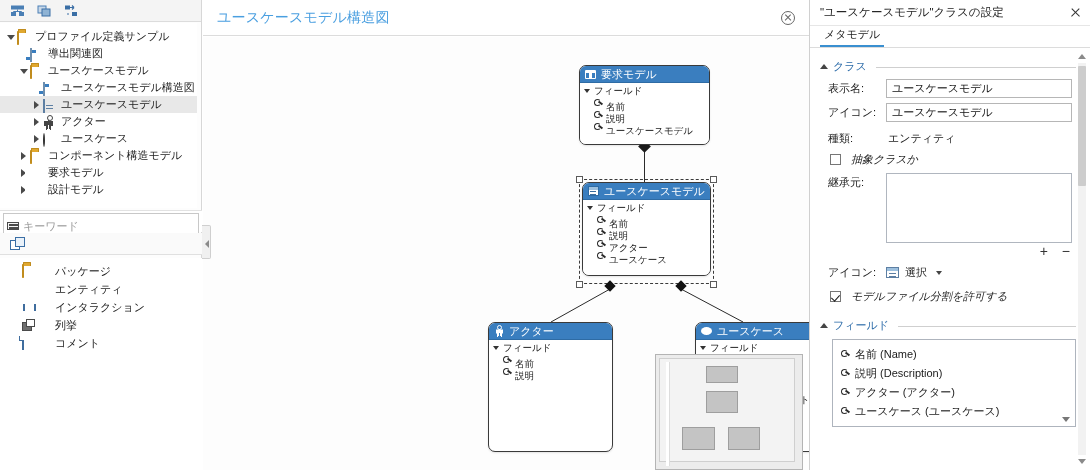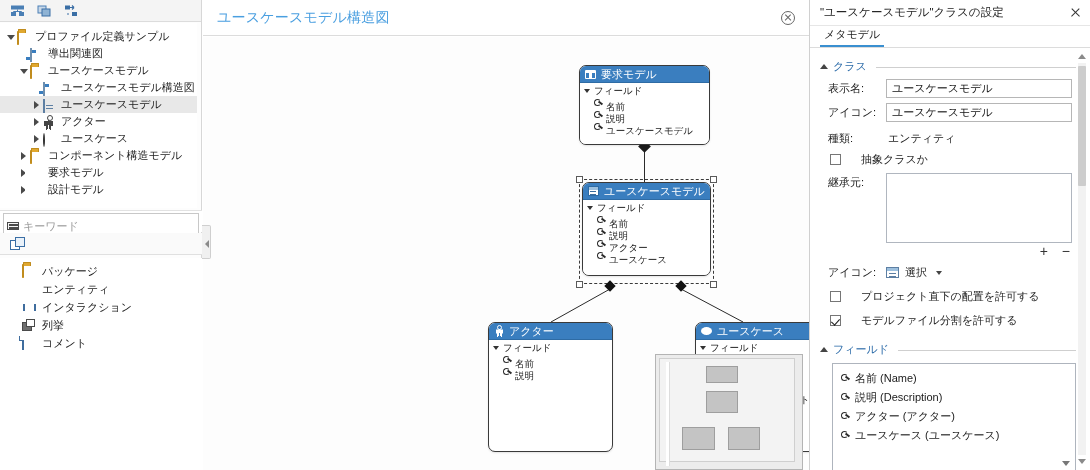--- a/index.html
+++ b/index.html
@@ -172,21 +172,21 @@
   .ic-palette::before {
     content:""; position:absolute; left:0; top:3px; width:8px; height:8px;
     border:1.5px solid #3a6ea5; background:#fff;
   }
   .ic-palette::after {
     content:""; position:absolute; left:5px; top:0px; width:8px; height:8px;
     border:1.5px solid #3a6ea5; background:#eaf2fa;
   }
 
   .palette-list { position:absolute; top:258px; left:0; width:202px; bottom:0; background:#fff; padding-top:4px; }
-  .pal-row { display:flex; align-items:center; height:18px; padding-left:22px; white-space:nowrap; }
+  .pal-row { display:flex; align-items:center; height:18px; padding-left:22px; white-space:nowrap;gap:13px; }
   .pal-row .tnode-icon { margin-right:6px; }
   .pal-label { font-size:11px; color:#1c1c1c; }
 
   
   .splitter {
     position:absolute; left:202px; top:225px; width:9px; height:34px;
     background:#f0f0f0; border:1px solid #cfcfcf; border-left:none;
     border-radius:0 2px 2px 0; z-index:6;
   }
   .splitter::after {
@@ -343,21 +343,21 @@
 
   .frow { display:flex; align-items:center; padding:5px 18px 0 18px; }
   .flabel { font-size:11px; color:#1c1c1c; width:58px; flex:0 0 58px; }
   .finput {
     flex:1; height:19px; border:1px solid #b6b6b6; background:#fff;
     font-size:11px; color:#111; padding:0 5px; outline:none;
     font-family:"Liberation Sans", sans-serif;
   }
   .fstatic { font-size:11px; color:#1c1c1c; padding-left:2px; }
 
-  .cbrow { display:flex; align-items:center; gap:20px; padding:6px 28px 0 20px; }
+  .cbrow { display:flex; align-items:center; gap:10px; padding:6px 28px 0 20px;font-style:italic; }
   .cb {
     width:11px; height:11px; border:1px solid #767676; background:#fff;
     position:relative; flex:0 0 11px;
   }
   .cb.checked::after {
     content:""; position:absolute; left:2px; top:1px; width:4px; height:7px;
     border:solid #1a1a1a; border-width:0 1.6px 1.6px 0; transform:rotate(42deg);
   }
   .cb-label { font-size:11px; color:#1c1c1c; }
 
@@ -369,21 +369,21 @@
   .icon-row { display:flex; align-items:center; gap:6px; padding:8px 18px 0 18px; }
   .icon-row .flabel { width:auto; flex:0 0 auto; margin-right:4px; }
   .ic-chip {
     width:13px; height:11px; background:#fff; border:1px solid #5d7fa3; position:relative;
   }
   .ic-chip::before { content:""; position:absolute; left:0; top:0; right:0; height:3px; background:#9dc0de; }
   .ic-chip::after  { content:""; position:absolute; left:2px; top:5px; width:7px; height:1px; background:#5d7fa3; box-shadow:0 3px 0 #5d7fa3; }
   .sel-caret { width:0;height:0; border-left:3px solid transparent; border-right:3px solid transparent; border-top:4px solid #444; margin-left:3px; }
 
   .list-box {
-    margin:6px 14px 0 22px; height:108px; border:1px solid #aeb4bd; background:#fff;
+    margin:6px 14px 0 22px; height:88px; border:1px solid #aeb4bd; background:#fff;
     padding:5px 0 0 0; position:relative; overflow:hidden;
   }
   .list-item { display:flex; align-items:center; gap:5px; height:19px; padding-left:8px; }
   .list-item span.lt { font-size:11px; color:#1a1a1a; }
   .list-caret {
     position:absolute; right:5px; bottom:4px; width:0;height:0;
     border-left:4px solid transparent; border-right:4px solid transparent; border-top:5px solid #777;
   }
 
   
@@ -718,24 +718,20 @@
         <span class="pm">−</span>
       </div>
 
       <div class="icon-row">
         <span class="flabel">アイコン:</span>
         <i class="ic-chip"></i>
         <span class="cb-label">選択</span>
         <i class="sel-caret"></i>
       </div>
 
-      <div class="cbrow" style="padding-top:9px;">
-        <i class="cb"></i>
-        <span class="cb-label">プロジェクト直下の配置を許可する</span>
-      </div>
 
       <div class="cbrow" style="padding-top:9px;">
         <i class="cb checked"></i>
         <span class="cb-label">モデルファイル分割を許可する</span>
       </div>
 
       <div class="group-head" style="margin-top:8px;">
         <i class="group-arrow"></i>
         <span class="group-title">フィールド</span>
         <i class="group-rule"></i>

